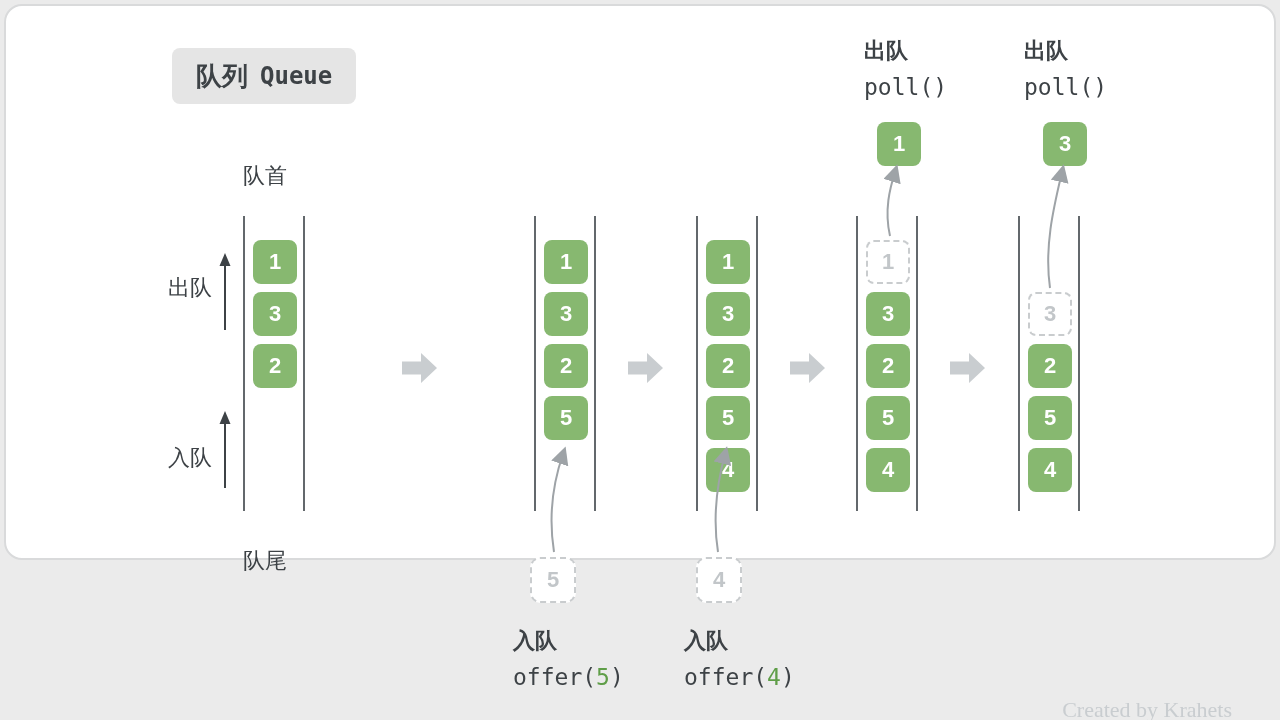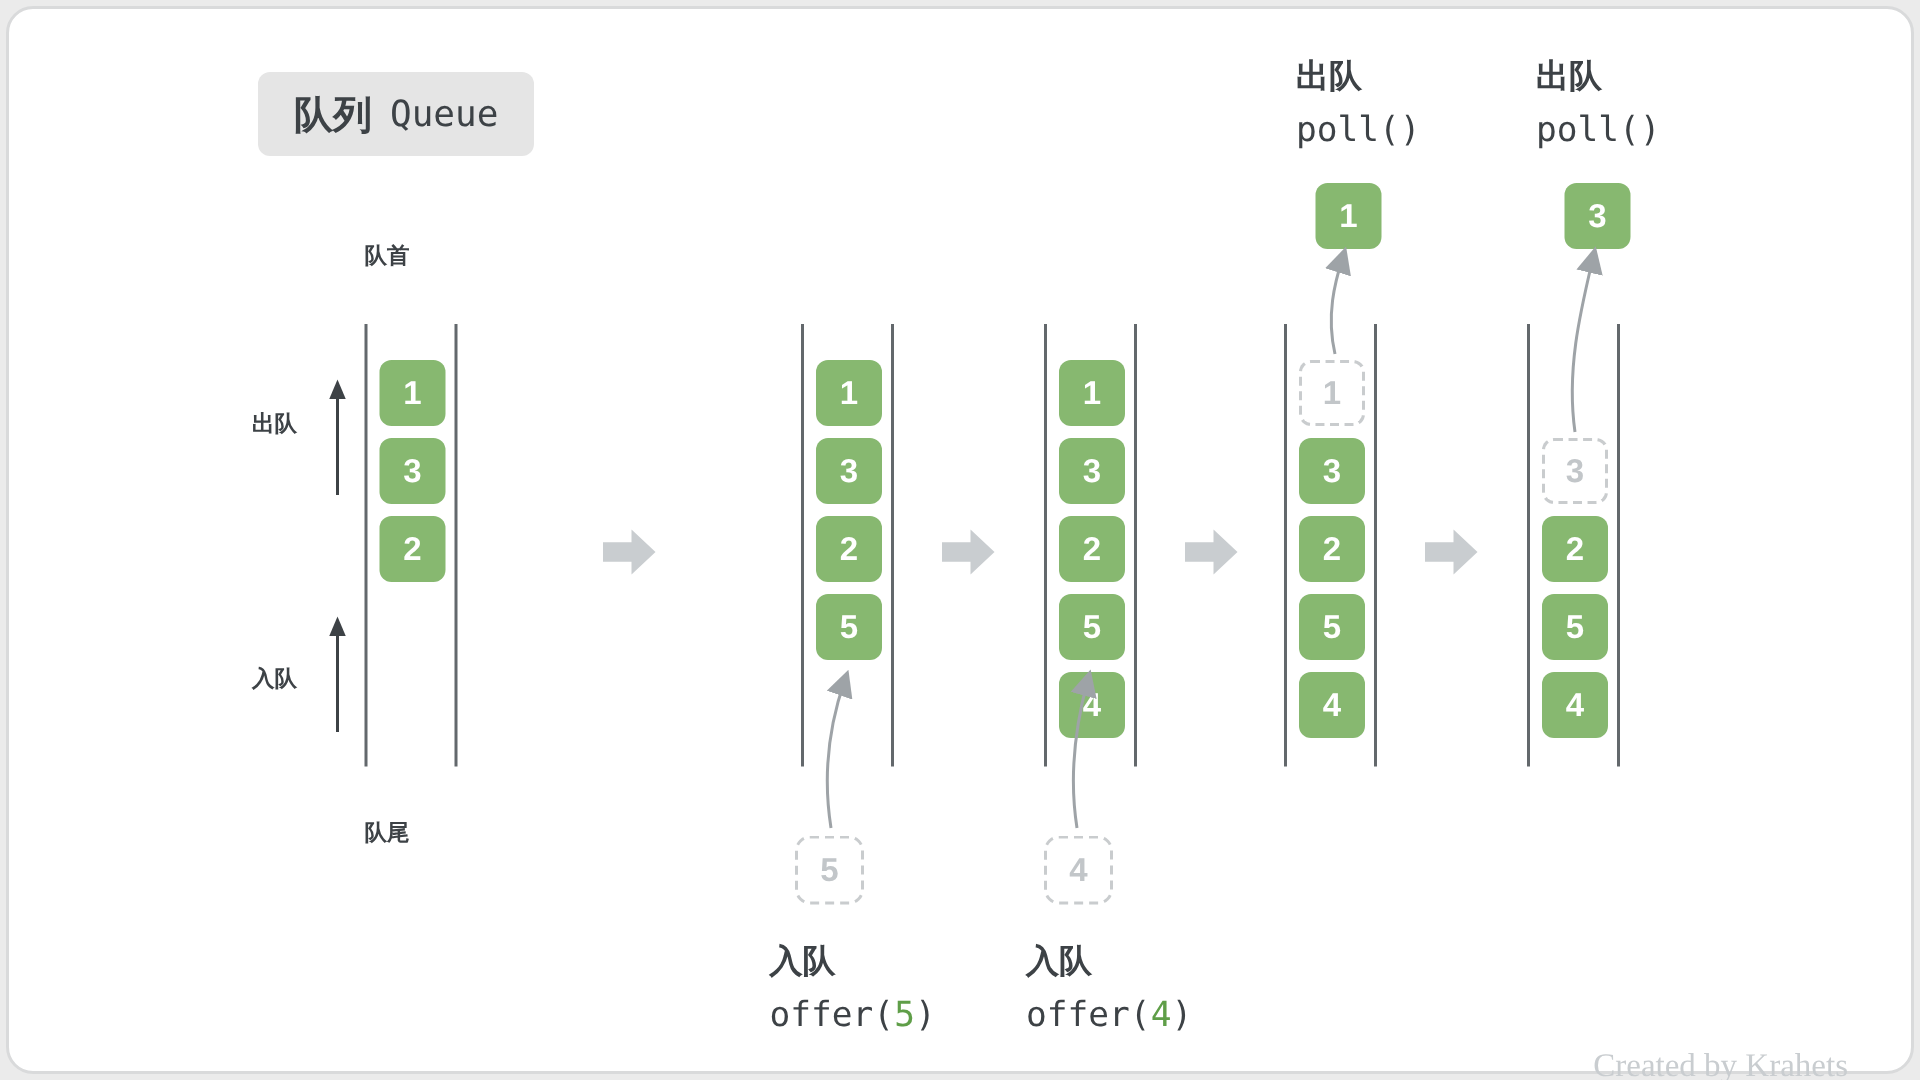--- a/index.html
+++ b/index.html
@@ -4,27 +4,27 @@
 <style>
   :root{
     --green:#87B870; --arg:#5F9E48; --ink:#3D4246;
     --ghost-border:#C9CCCE; --ghost-text:#C2C6C9;
     --line:#63686C; --arrow:#C9CDD0; --muted:#9EA3A7;
     --badge:#E5E5E5; --footer:#C9CDD0; --card-border:#D9DADB; --page-bg:#EBEBEB;
   }
   *{margin:0;padding:0;box-sizing:border-box;}
   html,body{width:1280px;height:720px;overflow:hidden;background:var(--page-bg);
     font-family:"Liberation Sans","DejaVu Sans",sans-serif;color:var(--ink);}
-  .card{position:absolute;left:4px;top:4px;width:1272px;height:712px;background:#fff;
+  .card{position:absolute;left:4px;top:4px;width:1272px;height:556px;background:#fff;
     border:2px solid var(--card-border);border-radius:18px;}
   .title-badge{position:absolute;left:166px;top:42px;height:56px;padding:0 24px;
     background:var(--badge);border-radius:8px;display:flex;align-items:center;gap:12px;}
   .title-zh{font-size:26px;font-weight:700;}
-  .title-en{font-family:"DejaVu Sans Mono","Liberation Mono",monospace;font-size:24px;font-weight:400;}
-  .lbl{position:absolute;font-size:15px;font-weight:700;white-space:nowrap;}
+  .title-en{font-family:"DejaVu Sans Mono","Liberation Mono",monospace;font-size:24px;font-weight:700;}
+  .lbl{position:absolute;font-size:22px;font-weight:400;white-space:nowrap;}
   .queue{position:absolute;top:210px;width:62px;height:295px;
     border-left:2px solid var(--line);border-right:2px solid var(--line);}
   .cell{position:absolute;left:8px;width:44px;height:44px;border-radius:8px;
     display:flex;align-items:center;justify-content:center;
     font-size:22px;font-weight:600;}
   .cell.solid{background:var(--green);color:#fff;}
   .cell.ghost{background:#fff;border:2px dashed var(--ghost-border);color:var(--ghost-text);}
   .result{position:absolute;width:44px;height:44px;border-radius:8px;background:var(--green);
     color:#fff;display:flex;align-items:center;justify-content:center;font-size:22px;font-weight:600;}
   .pending{position:absolute;width:46px;height:46px;border-radius:10px;background:#fff;

